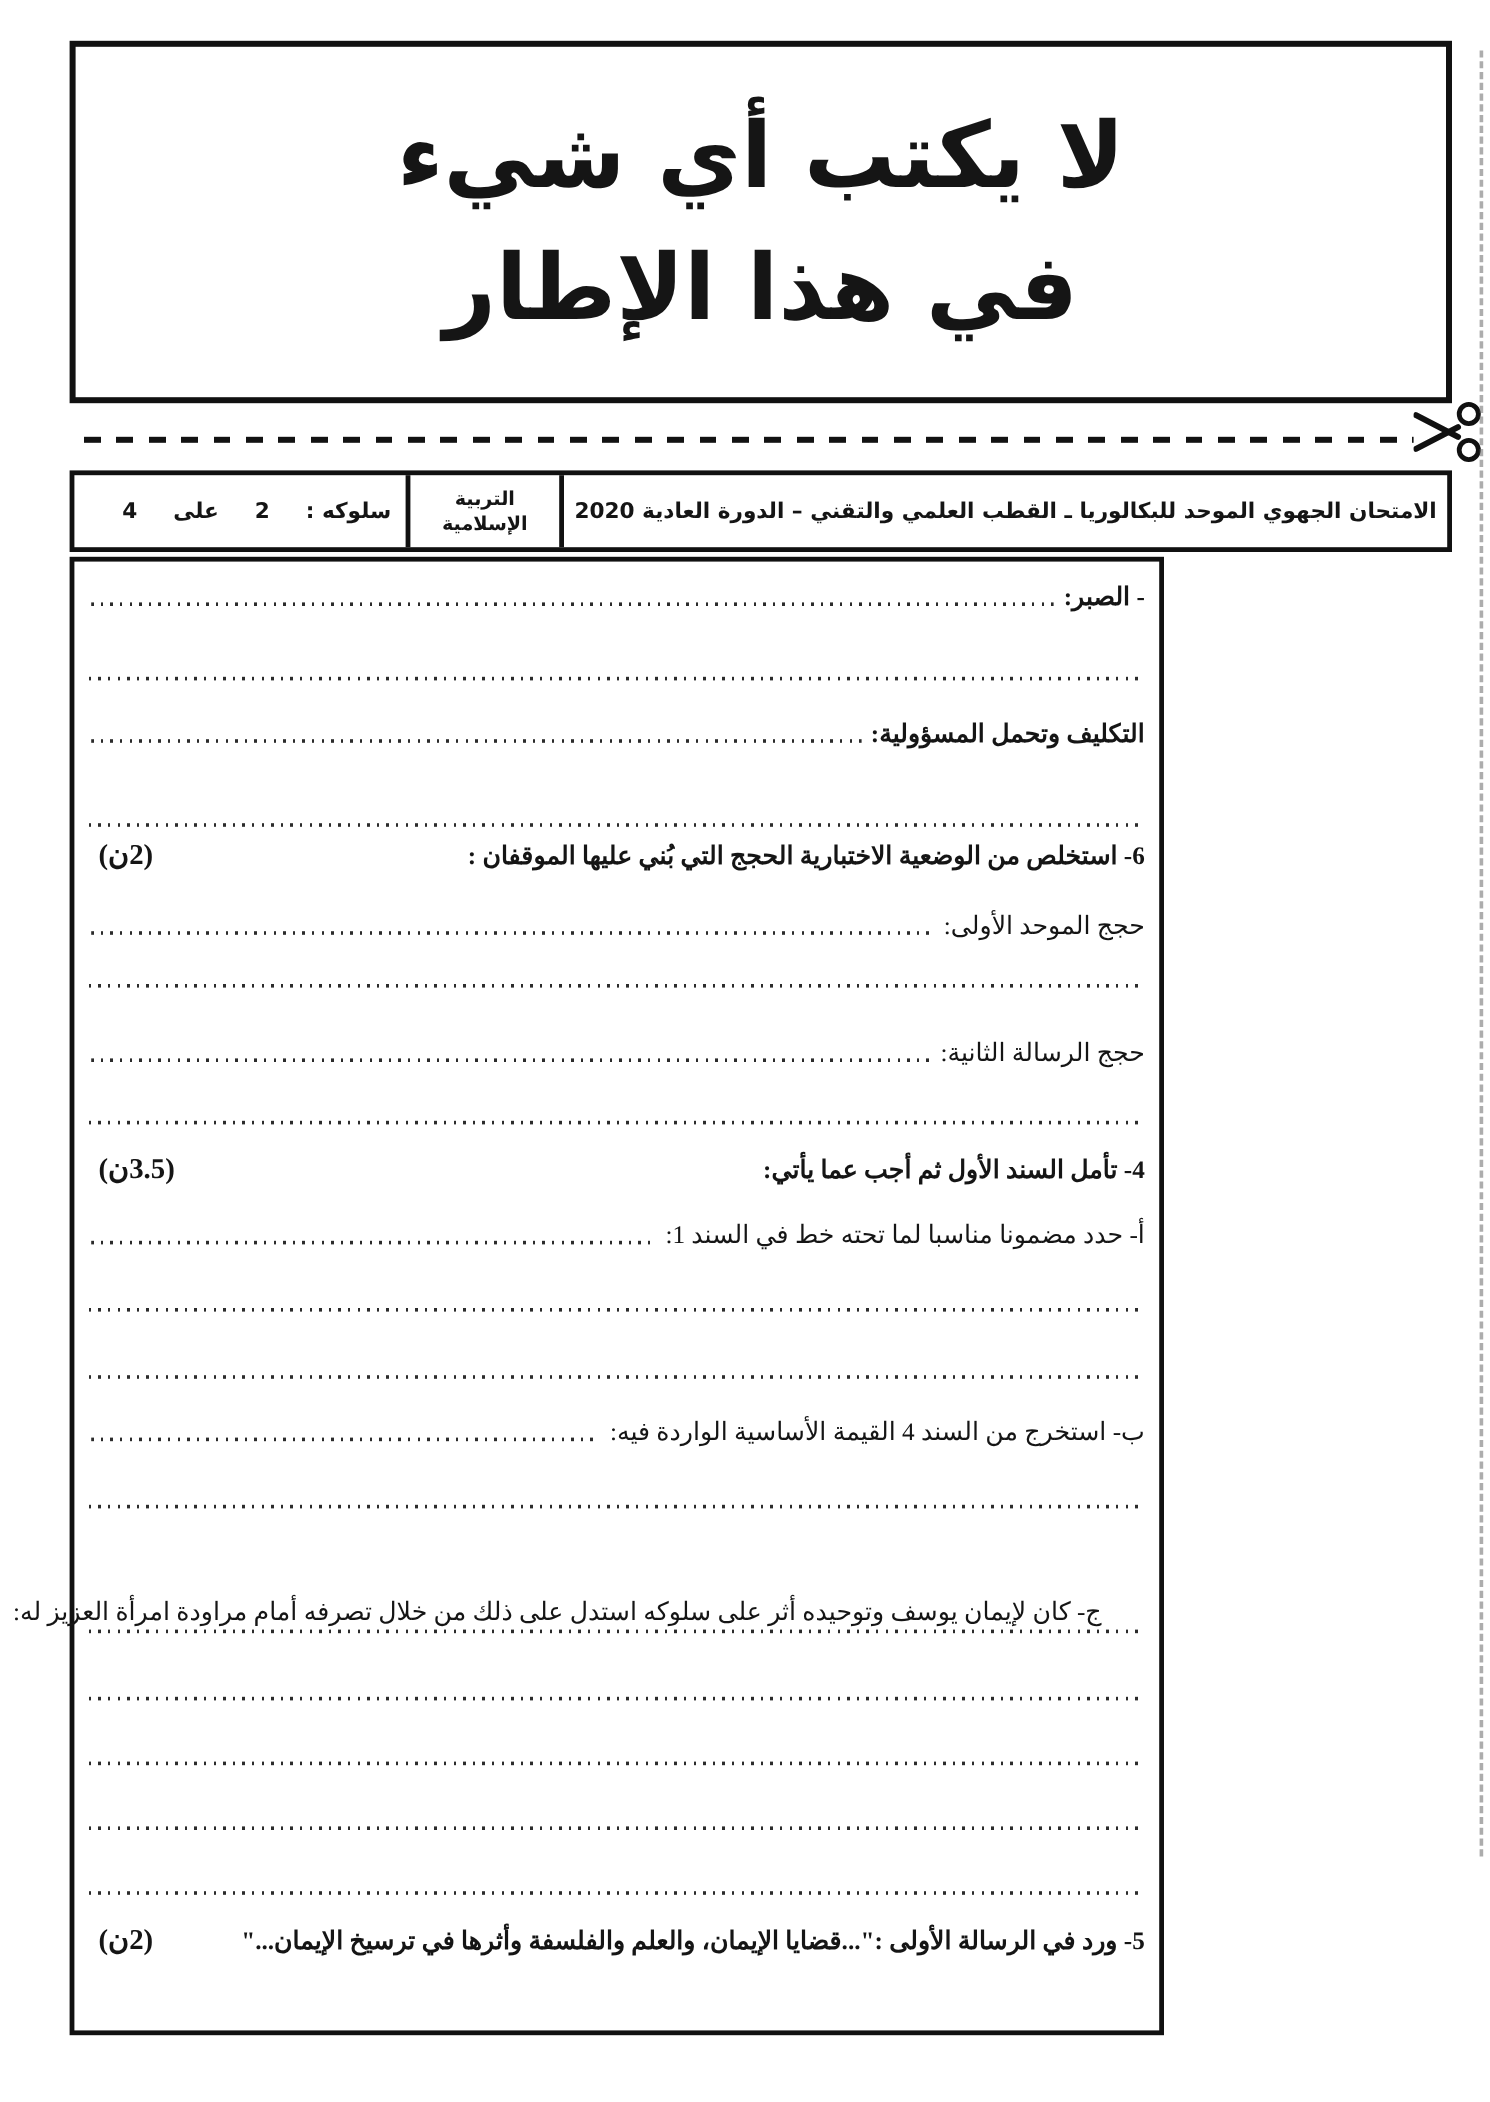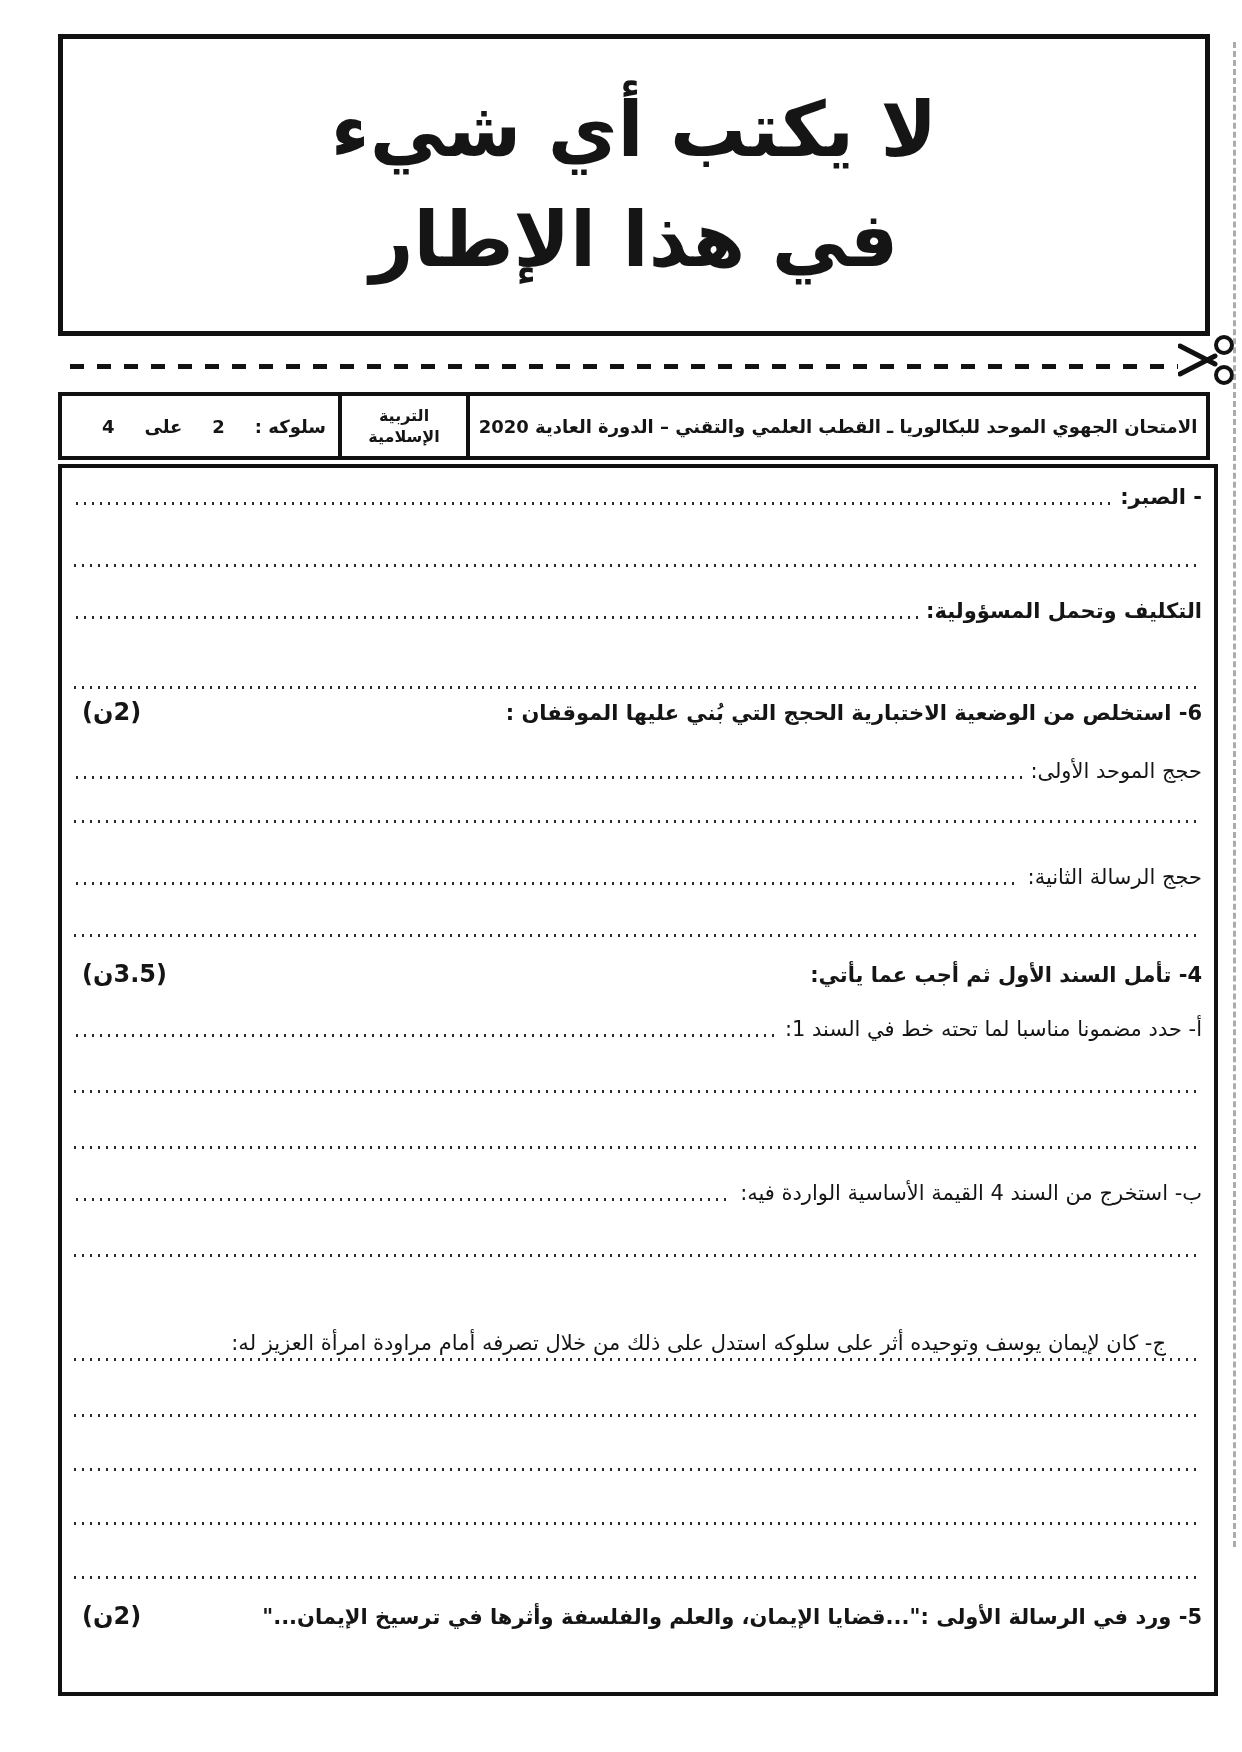--- a/index.html
+++ b/index.html
@@ -33,21 +33,21 @@
   }
   .hdr-cell { box-sizing:border-box; display:flex; align-items:center; }
   .hdr-left  { width:280px; border-right:4px solid #111; direction:rtl; gap:30px;
                padding:0 12px; font-weight:700; font-size:18px; }
   .hdr-mid   { width:128px; border-right:4px solid #111; flex-direction:column; justify-content:center;
                font-weight:700; font-size:16px; line-height:21px; text-align:center; direction:rtl; }
   .hdr-right { flex:1; direction:rtl; justify-content:center; font-weight:700; font-size:18px;
                padding:0 8px; white-space:nowrap; }
 
   
-  .main-box { left:58px; top:464px; width:1160px; height:1232px; border-width:4px; }
+  .main-box { left:58px; top:464px; width:912px; height:1232px; border-width:4px;font-family:Liberation Serif, serif; }
   .row {
     position:absolute; left:12px; right:12px; direction:rtl;
     display:flex; align-items:flex-end; font-size:21px; line-height:30px;
   }
   .lbl { white-space:nowrap; }
   .bold { font-weight:700; }
   .fill {
     flex:1; height:3px; margin:0 8px 7px 2px;
     background:repeating-linear-gradient(90deg,#2b2b2b 0 2px,transparent 2px 8px);
   }

